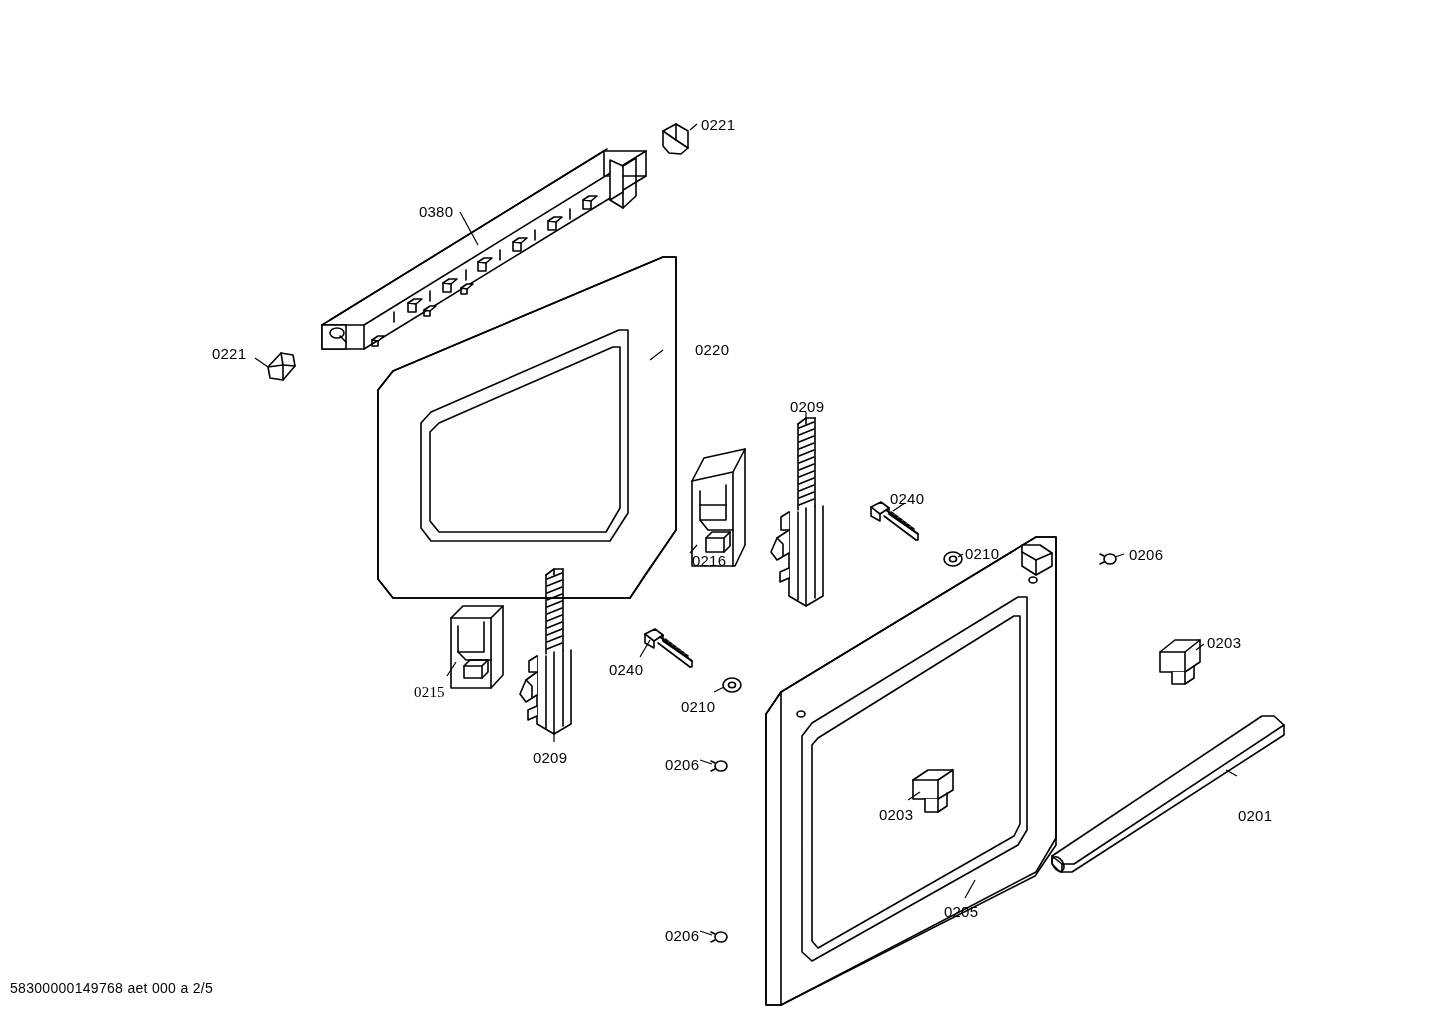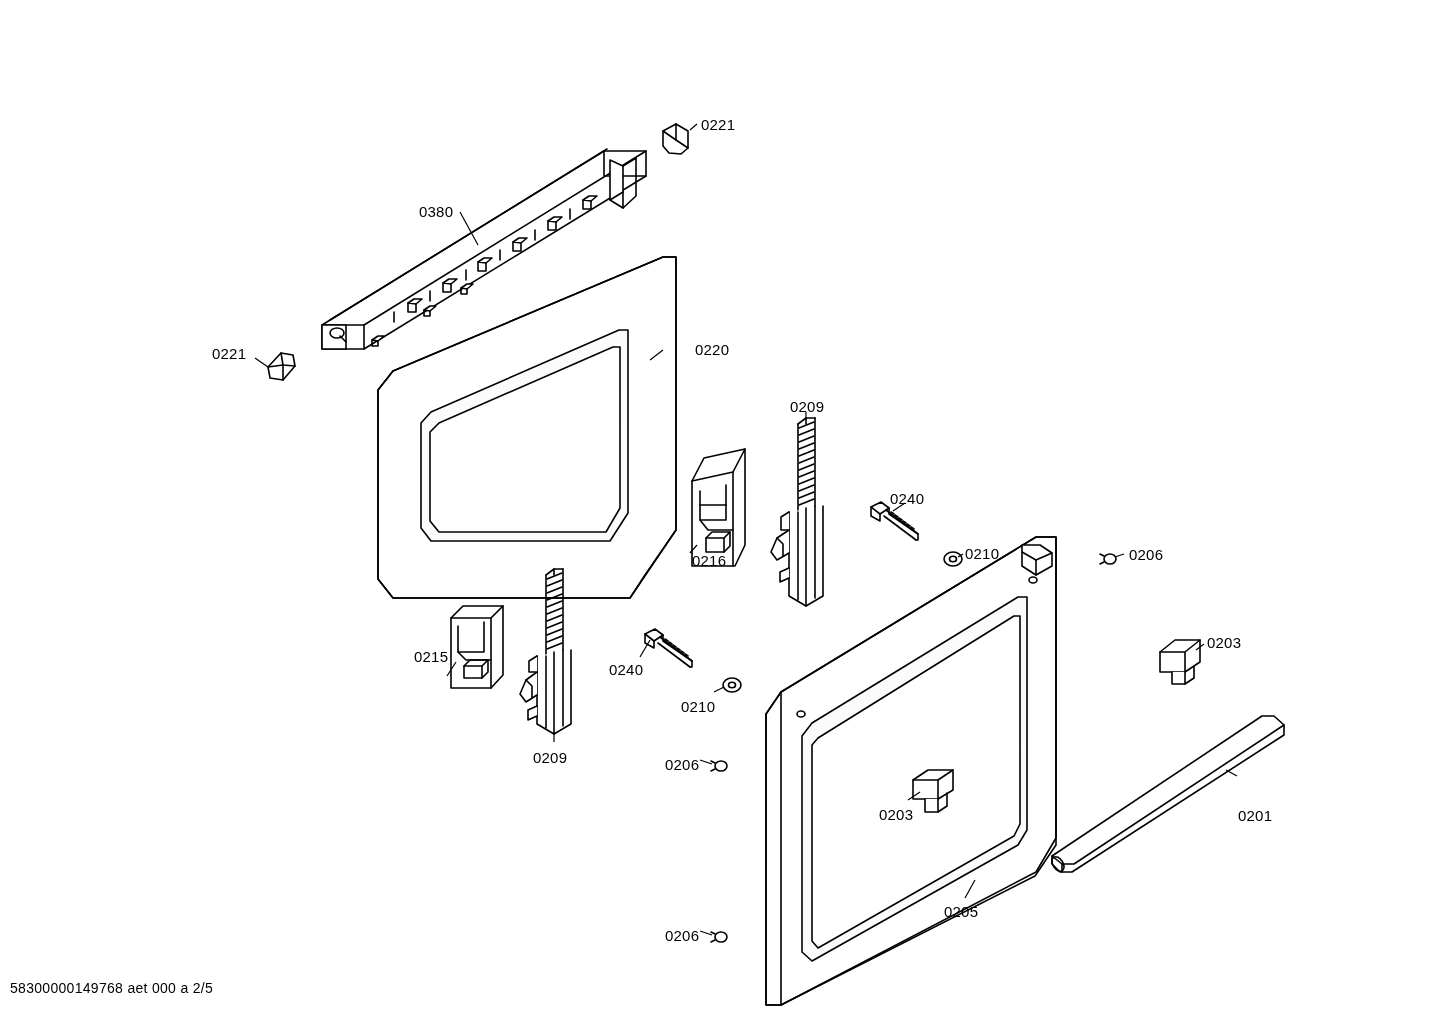--- a/index.html
+++ b/index.html
@@ -323,21 +323,21 @@
   <div class="label" style="left:419px; top:203px;">0380</div>
   <div class="label" style="left:212px; top:345px;">0221</div>
   <div class="label" style="left:666px; top:341px;margin-left:29px;">0220</div>
   <div class="label" style="left:790px; top:398px;">0209</div>
   <div class="label" style="left:890px; top:490px;">0240</div>
   <div class="label" style="left:965px; top:545px;">0210</div>
   <div class="label" style="left:1129px; top:546px;">0206</div>
   <div class="label" style="left:659px; top:552px;margin-left:33px;">0216</div>
   <div class="label" style="left:1207px; top:634px;">0203</div>
   <div class="label" style="left:609px; top:661px;">0240</div>
-  <div class="label" style="left:414px; top:648px;">0215</div>
+  <div class="label" style="left:414px; top:684px;font-family:Liberation Serif, serif;">0215</div>
   <div class="label" style="left:681px; top:698px;">0210</div>
   <div class="label" style="left:533px; top:749px;">0209</div>
   <div class="label" style="left:665px; top:756px;">0206</div>
   <div class="label" style="left:1238px; top:807px;">0201</div>
   <div class="label" style="left:879px; top:806px;">0203</div>
   <div class="label" style="left:944px; top:903px;">0205</div>
   <div class="label" style="left:665px; top:927px;">0206</div>
 
   <div class="footer-text">58300000149768 aet 000 a 2/5</div>
 

